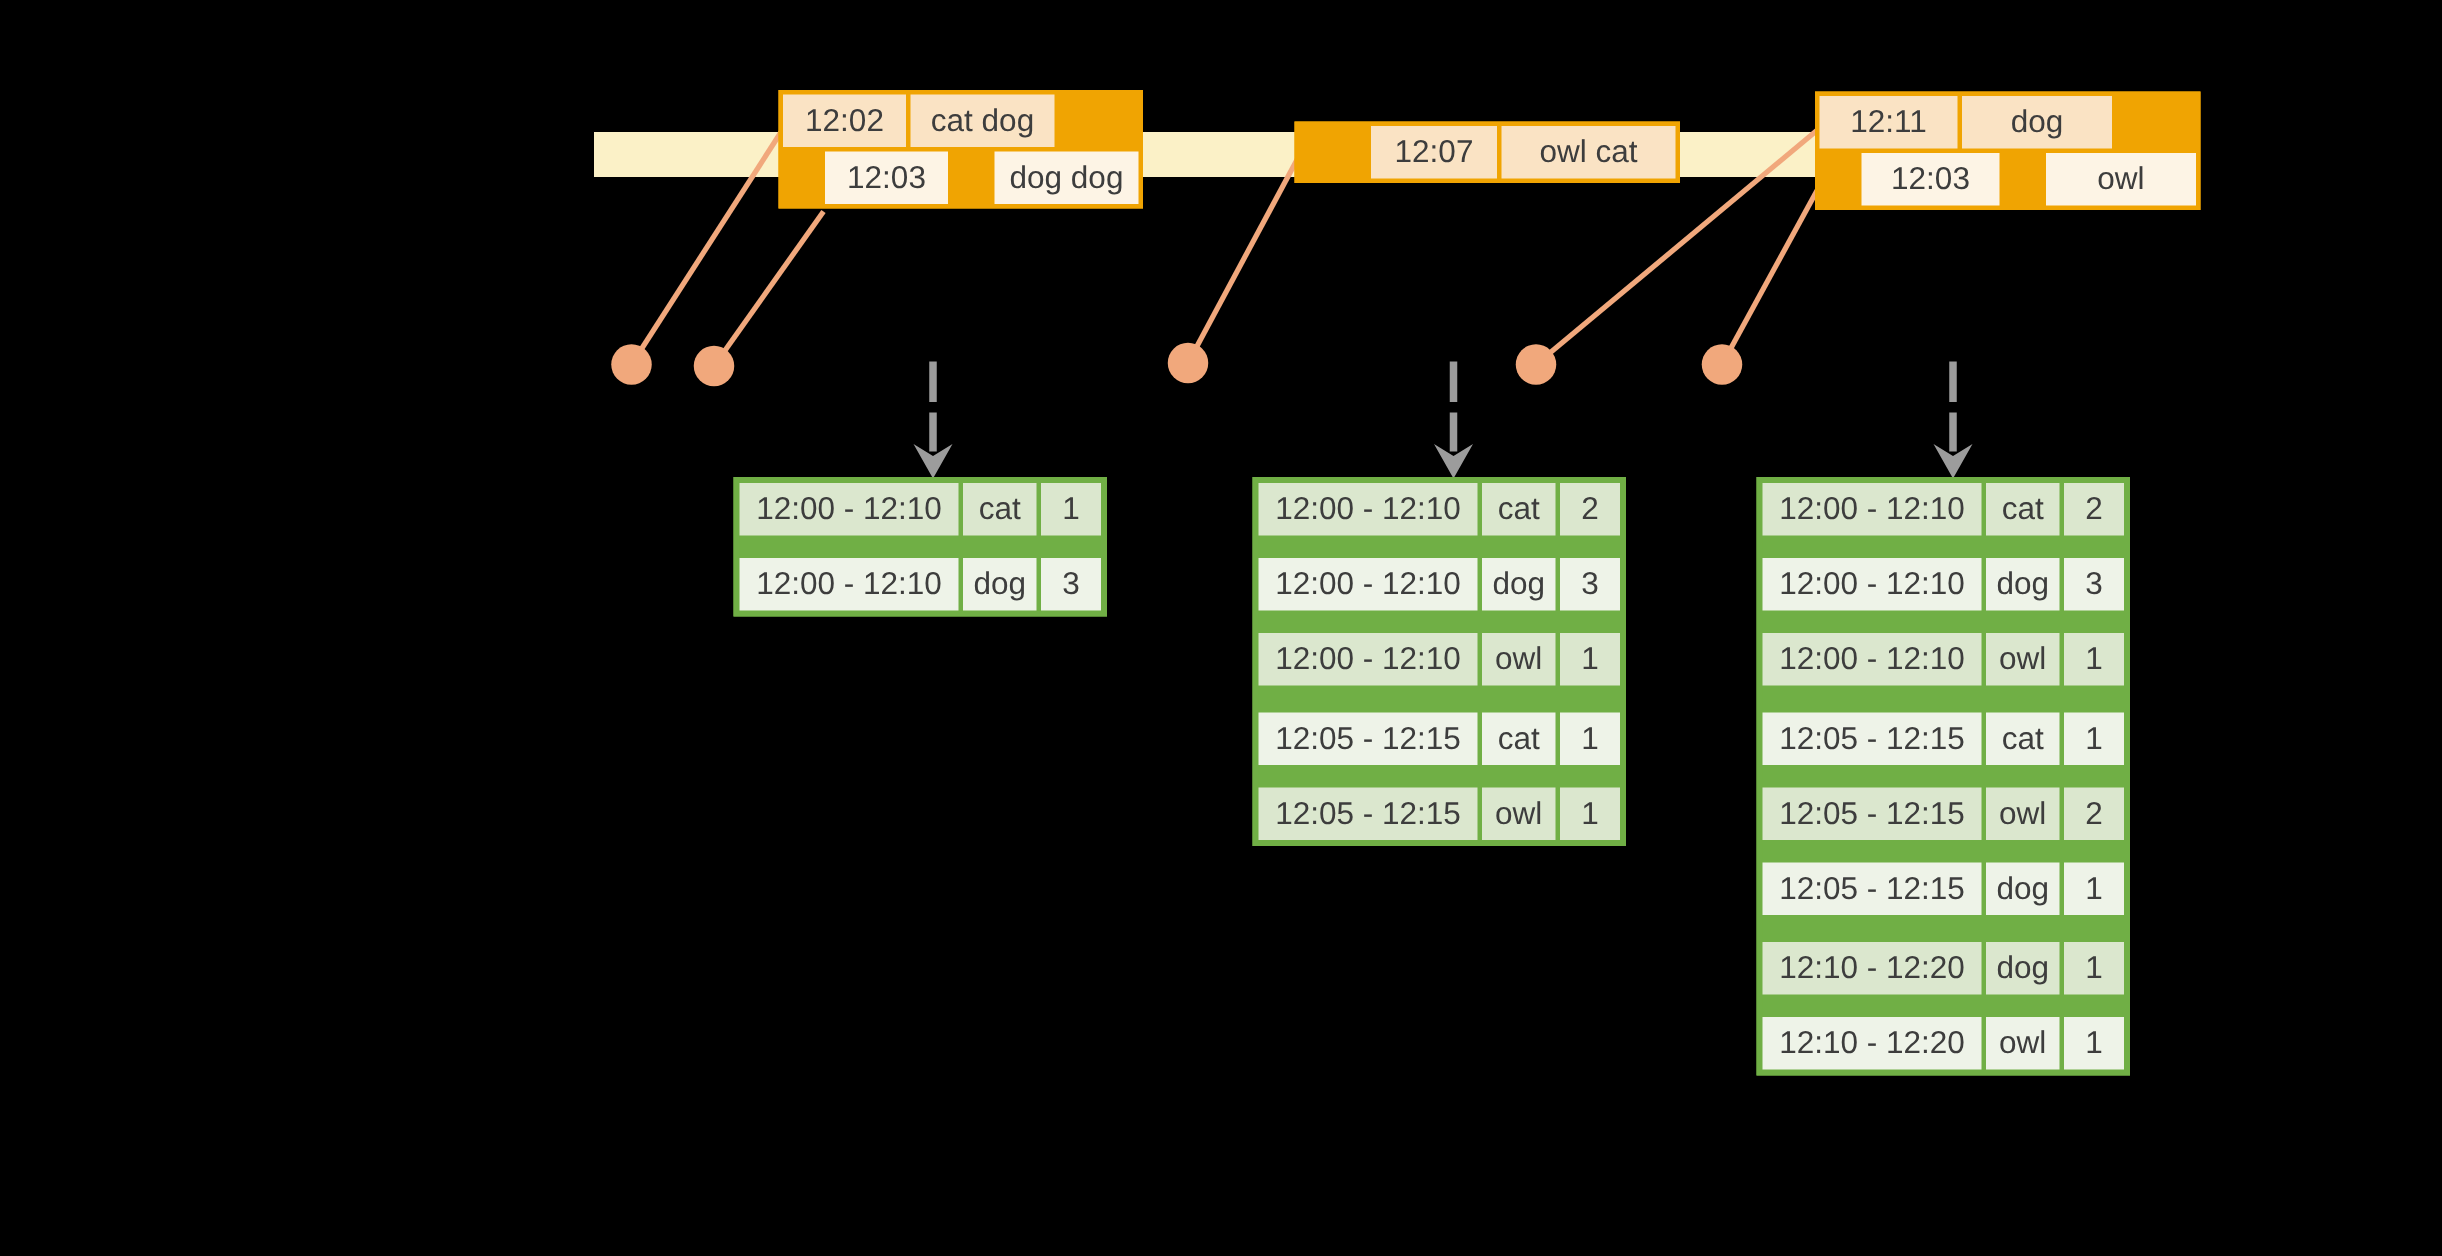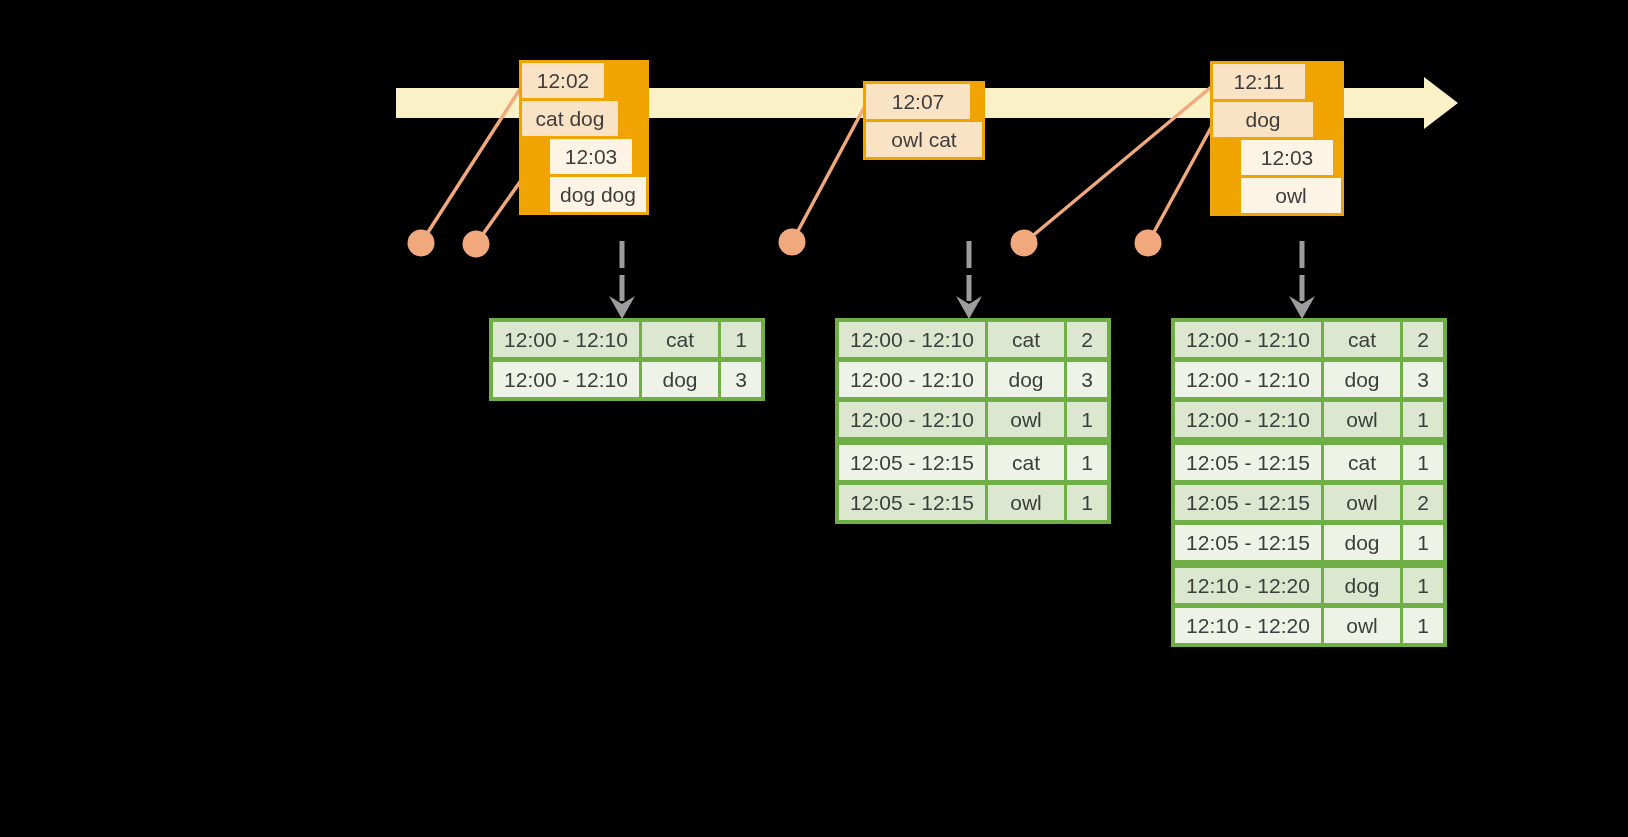--- a/index.html
+++ b/index.html
@@ -11,48 +11,48 @@
     font-family:"Liberation Sans", sans-serif;
   }
   .layer{position:absolute;left:0;top:0;}
 
   
   .etable{
     position:absolute;
     display:flex;flex-direction:column;gap:3px;
     background:#F0A402;border:3px solid #F0A402;
   }
-  .erow{display:flex;gap:3px;flex-direction:column;}
+  .erow{display:flex;gap:3px;}
   .ecell{
     display:flex;align-items:center;justify-content:center;
     height:35px;font-size:21px;color:#3D3D3D;
   }
   .peach{background:#FAE3C4;}
   .cream{background:#FDF4E5;margin-left:28px;}
   .etable-0{left:519px;top:60px;}
   .etable-0 .t{width:82px;} .etable-0 .w{width:96px;}
   .etable-1{left:863px;top:81px;}
-  .etable-1 .t{width:104px;} .etable-1 .w{width:116px;}
+  .etable-1 .t{width:84px;margin-left:48px;} .etable-1 .w{width:116px;}
   .etable-2{left:1210px;top:61px;}
   .etable-2 .t{width:92px;} .etable-2 .w{width:100px;}
 
   
   .rtable{
     position:absolute;top:318px;
-    display:flex;flex-direction:column;gap:5px;
+    display:flex;flex-direction:column;gap:15px;
     background:#70AF45;border:4px solid #70AF45;
   }
   .rrow{display:flex;gap:3px;}
   .rrow.group-start{margin-top:3px;}
   .rcell{
     display:flex;align-items:center;justify-content:center;
     height:35px;font-size:21px;color:#3D3D3D;
   }
   .rcell.time{width:146px;}
-  .rcell.word{width:76px;}
+  .rcell.word{width:49px;}
   .rcell.count{width:40px;}
   .dark{background:#DBE7CE;}
   .light{background:#EEF3E8;}
   .rtable-0{left:489px;}
   .rtable-1{left:835px;}
   .rtable-2{left:1171px;}
 </style>
 </head>
 <body>
 

